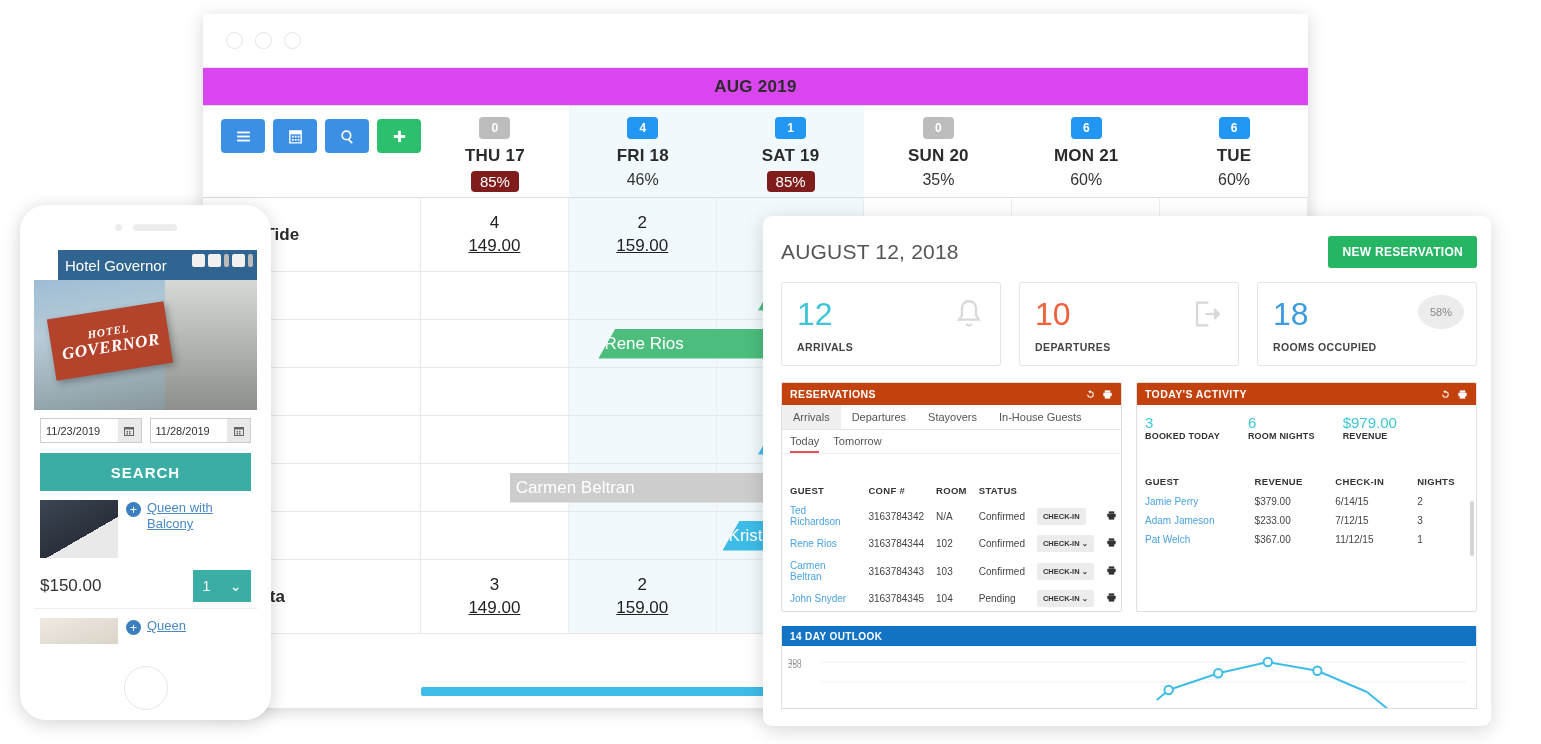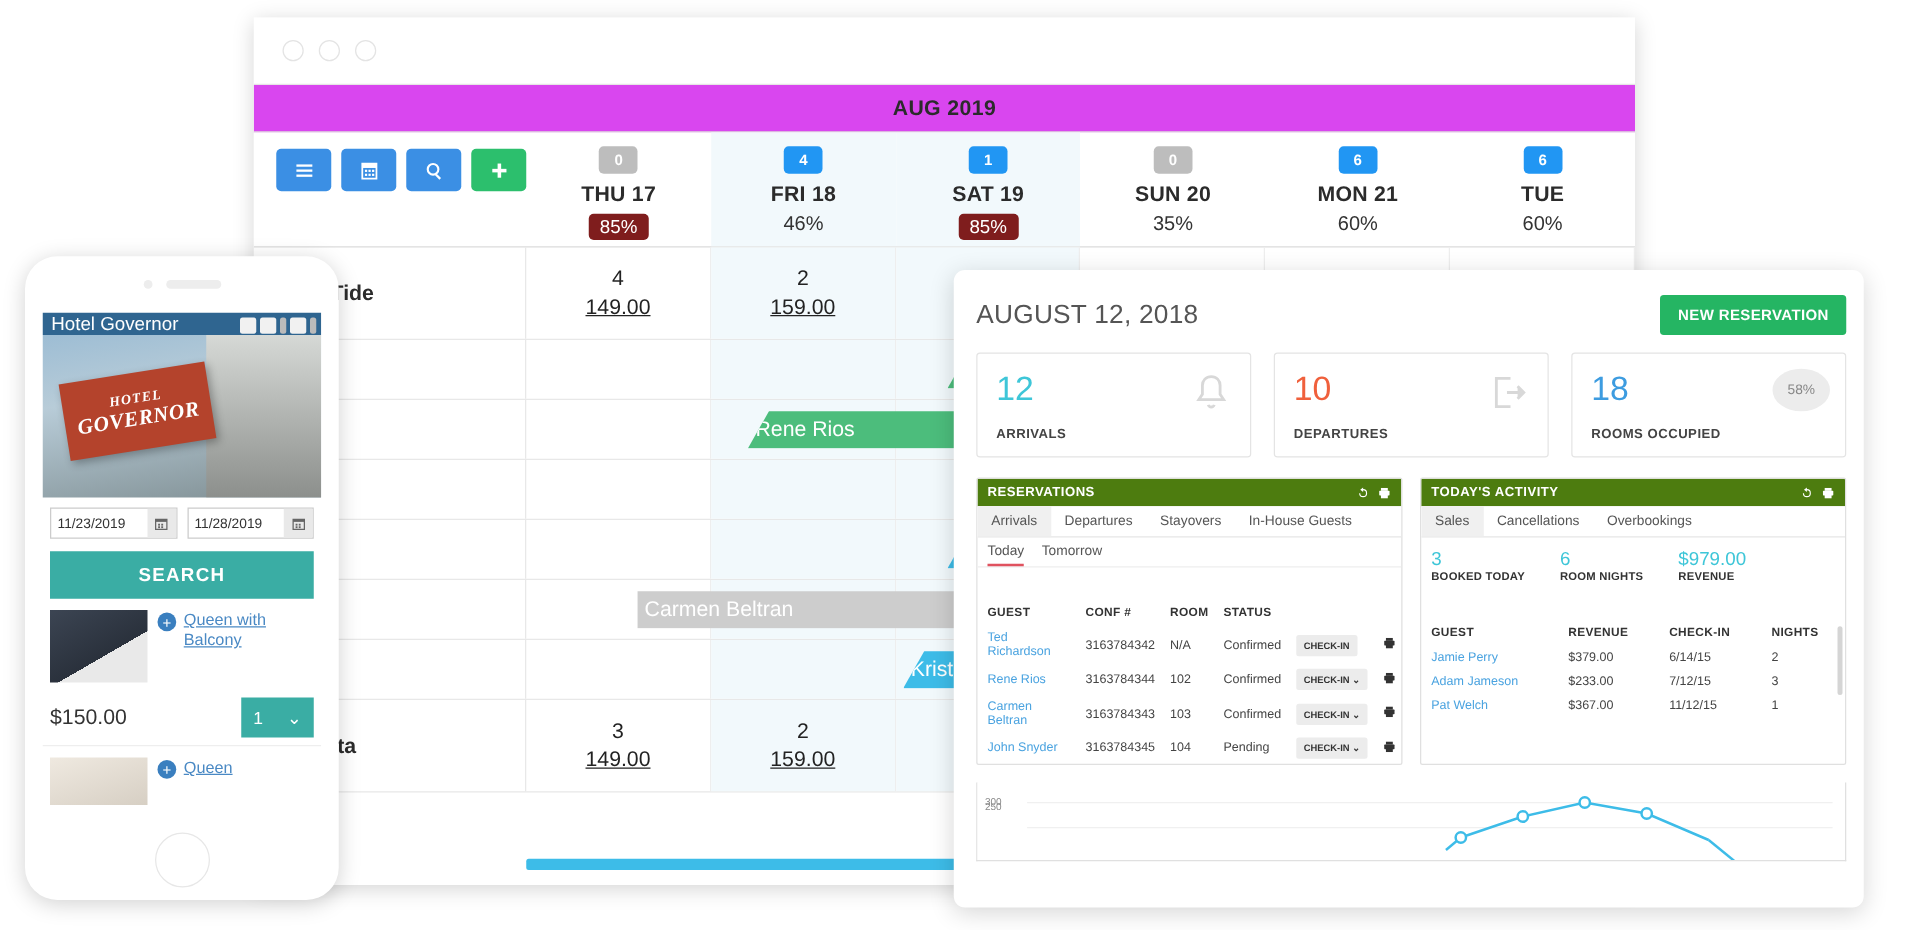--- a/index.html
+++ b/index.html
@@ -55,22 +55,22 @@
     background:#3dbce8; border-radius:2px; }
 
   
   .phone { position:absolute; left:20px; top:205px; width:251px; height:515px;
     background:#fff; border-radius:26px; box-shadow:0 3px 18px rgba(0,0,0,.18); z-index:3;
     overflow:hidden; }
   .ph-top { height:45px; display:flex; align-items:center; justify-content:center; gap:11px; }
   .ph-cam { width:7px; height:7px; border-radius:50%; background:#ededed; }
   .ph-spk { width:44px; height:7px; border-radius:4px; background:#ededed; }
   .ph-screen { margin:0 14px; height:394px; background:#fff; overflow:hidden; position:relative;}
-  .ph-bar { height:18px; background:#2f6590; display:flex; align-items:center;
-    padding:0 7px; position:relative; }
+  .ph-bar { height:30px; background:#2f6590; display:flex; align-items:center;
+    padding:0 7px; position:relative;margin-left:24px; }
   .ph-title { color:#fff; font-size:15px; }
   .ph-icons { position:absolute; right:4px; top:4px; display:flex; gap:3px; align-items:center; }
   .ph-ic { width:13px; height:13px; background:#f1f1f1; border-radius:2px; }
   .ph-ic.dots { width:5px; background:#bbb; }
   .ph-hero { height:130px; background:linear-gradient(170deg,#9dbdd4 0%,#b8ccd8 35%,#7f8e92 100%);
     position:relative; overflow:hidden; }
   .hero-sign { position:absolute; left:17px; top:30px; width:118px; height:62px;
     background:#b4432c; transform:rotate(-9deg); box-shadow:2px 3px 7px rgba(0,0,0,.3);
     display:flex; flex-direction:column; align-items:center; justify-content:center; }
   .hero-sign b { color:#fff; font-size:11px; letter-spacing:1px; font-style:italic;
@@ -107,32 +107,32 @@
   .dash { position:absolute; left:763px; top:216px; width:728px; height:510px;
     background:#fff; border-radius:9px; box-shadow:0 4px 20px rgba(0,0,0,.16); z-index:4;
     overflow:hidden; padding:20px 14px 0 18px; }
   .dash-top { display:flex; align-items:center; justify-content:space-between; margin-bottom:14px; }
   .dash-date { font-size:21px; color:#555; font-weight:300; letter-spacing:.2px; }
   .btn-new { background:#25b563; color:#fff; font-size:12px; font-weight:bold;
     padding:9px 14px; border-radius:3px; cursor:pointer; letter-spacing:.3px; }
   .kpis { display:flex; gap:18px; margin-bottom:16px; }
   .kpi { flex:1; border:1px solid #e4e4e4; border-radius:3px; padding:13px 15px 11px;
     position:relative; height:84px; }
-  .kpi-n { font-size:27px; font-weight:300; }
+  .kpi-n { font-size:32px; font-weight:300; }
   .kpi-l { font-size:10.5px; font-weight:bold; color:#444; letter-spacing:.4px;
     position:absolute; bottom:12px; }
   .kpi-ic { position:absolute; right:14px; top:14px; width:34px; height:34px; }
   .kpi-ic svg { width:34px; height:34px; fill:none; stroke:#d8d8d8; stroke-width:1.6; }
   .kpi-pill { position:absolute; right:12px; top:12px; width:46px; height:34px;
     border-radius:50%; background:#ececec; color:#888; font-size:11px;
     display:flex; align-items:center; justify-content:center; }
 
   .panels { display:flex; gap:14px; }
   .panel { flex:1; border:1px solid #e0e0e0; border-radius:2px; overflow:hidden; }
-  .p-head { height:22px; background:#4d7c0f; color:#fff; display:flex; align-items:center;
+  .p-head { height:22px; background:#c2410c; color:#fff; display:flex; align-items:center;
     justify-content:space-between; padding:0 8px; font-size:10.5px; font-weight:bold; letter-spacing:.4px;}
   .p-head .acts { display:flex; gap:6px; }
   .p-head svg { width:11px; height:11px; fill:#fff; }
   .p-tabs { display:flex; background:#fff; border-bottom:1px solid #e6e6e6; }
   .p-tab { padding:6px 11px; font-size:11px; color:#555; cursor:pointer; }
   .p-tab.act { background:#f0f0f0; }
   .sub-tabs { display:flex; padding:5px 8px 0; gap:14px; border-bottom:1px solid #eee; }
   .s-tab { font-size:11px; color:#555; padding-bottom:4px; cursor:pointer; }
   .s-tab.act { border-bottom:2px solid #e0525f; }
   table { width:100%; border-collapse:collapse;margin-top:24px; }
@@ -550,25 +550,20 @@
             <svg viewBox="0 0 24 24">
                 <path d="M12 5V2L7 6l5 4V7a5 5 0 1 1-5 5H5a7 7 0 1 0 7-7z"></path>
               </svg>
             <svg viewBox="0 0 24 24">
                 <rect x="6" y="3" width="12" height="5"></rect>
                 <rect x="3" y="8" width="18" height="8" rx="1"></rect>
                 <rect x="6" y="15" width="12" height="6"></rect>
               </svg>
           </span>
         </div>
-        <div class="p-tabs" id="actTabs">
-            <div class="p-tab act">Sales</div>
-            <div class="p-tab">Cancellations</div>
-            <div class="p-tab">Overbookings</div>
-          </div>
         <div class="stats" id="actStats">
             <div>
               <div class="st-n">3</div>
               <div class="st-l">BOOKED TODAY</div>
             </div>
             <div>
               <div class="st-n">6</div>
               <div class="st-l">ROOM NIGHTS</div>
             </div>
             <div>
@@ -604,20 +599,21 @@
                 <td>11/12/15</td>
                 <td>1</td>
               </tr>
             </tbody>
         </table>
         <div class="scrollbar"></div>
       </div>
     </div>
 
     <div class="outlook">
+      <div class="o-head">14 DAY OUTLOOK</div>
       <div class="o-body">
         <svg id="chartSvg" viewBox="0 0 700 62" preserveAspectRatio="none">
             <line x1="40" y1="16" x2="690" y2="16" stroke="#f0f0f0" stroke-width="1"></line>
             <line x1="40" y1="36" x2="690" y2="36" stroke="#f0f0f0" stroke-width="1"></line>
             <polyline fill="none" stroke="#3dbce8" stroke-width="2" points="390.0,44.0 440.0,27.2 490.0,16.0 540.0,24.8 590.0,46.0"></polyline>
             <line x1="378" y1="54" x2="390" y2="44" stroke="#3dbce8" stroke-width="2"></line>
             <line x1="590" y1="46" x2="632" y2="80" stroke="#3dbce8" stroke-width="2"></line>
             <circle cx="390" cy="44" r="4.2" fill="#fff" stroke="#3dbce8" stroke-width="2"></circle>
             <circle cx="440" cy="27.200000000000003" r="4.2" fill="#fff" stroke="#3dbce8" stroke-width="2"></circle>
             <circle cx="490" cy="16" r="4.2" fill="#fff" stroke="#3dbce8" stroke-width="2"></circle>

